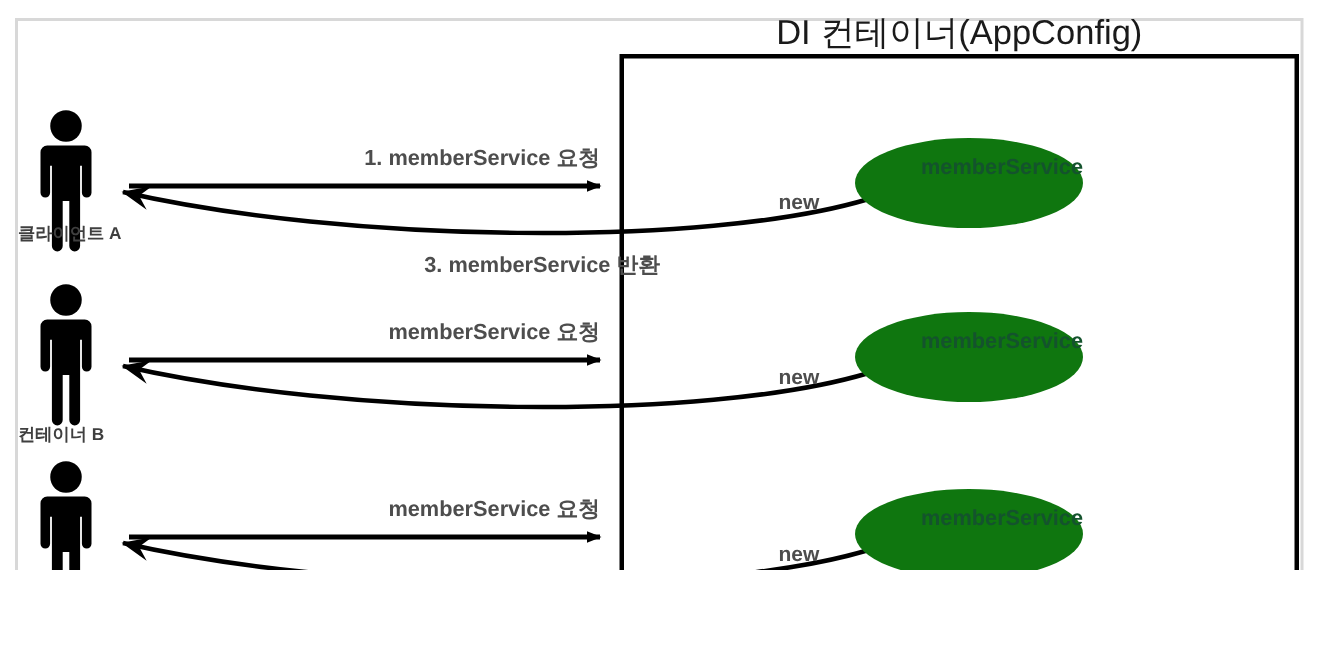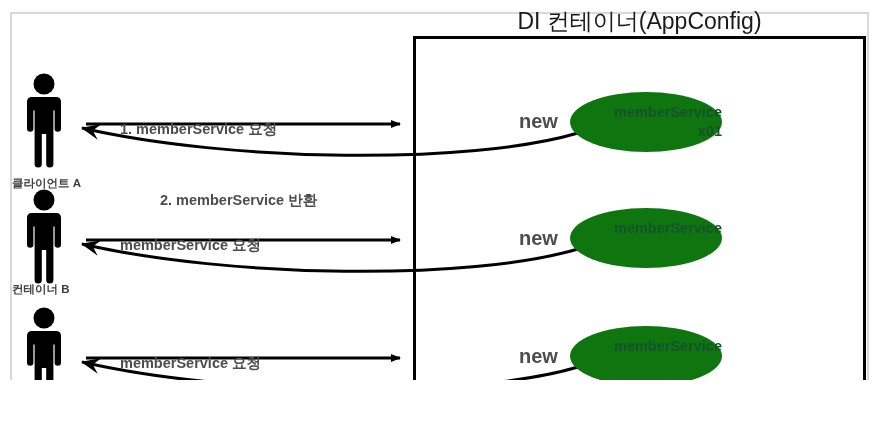--- a/index.html
+++ b/index.html
@@ -63,31 +63,31 @@
     color: #3f3f3f;
     white-space: nowrap;
     font-family: "Liberation Sans", "DejaVu Sans", sans-serif;
   }
   .arrow-label {
     position: absolute;
     font-size: 14.5px;
     font-weight: bold;
     color: #4d4d4d;
     white-space: nowrap;
-    text-align: left;
+    text-align: right;
     font-family: "Liberation Sans", "DejaVu Sans", sans-serif;
-    margin-top: 24px;
   }
   .new-label {
     position: absolute;
-    font-size: 20px;
+    font-size: 14px;
     font-weight: bold;
     color: #4d4d4d;
     white-space: nowrap;
     font-family: "Liberation Sans", "DejaVu Sans", sans-serif;
+    margin-top: 16px;
   }
   .bean-text {
     position: absolute;
     text-align: right;
     color: #14532d;
     font-size: 14.5px;
     font-weight: bold;
     line-height: 19px;
     white-space: nowrap;
     pointer-events: none;
@@ -139,38 +139,37 @@
     </g>
     <line x1="86" y1="358" x2="400" y2="358" stroke="#000000" stroke-width="3.2" marker-end="url(#arrowRight)"></line>
     <path d="M578,367 C470,399 230,396 82,362" fill="none" stroke="#000000" stroke-width="3" marker-end="url(#arrowBackA)"></path>
     <ellipse cx="646" cy="356" rx="76" ry="30" fill="#0f760f"></ellipse>
   </svg>
 
   <div class="di-title">DI 컨테이너(AppConfig)</div>
 
   <div class="container-box"></div>
 
-  <div class="client-label" style="left:12px; top:148px;margin-top:28px;">클라이언트 A</div>
+  <div class="client-label" style="left:12px; top:148px;">클라이언트 A</div>
   <div class="client-label" style="left:12px; top:282px;">컨테이너 B</div>
   <div class="client-label" style="left:12px; top:402px;">클라이언트 C</div>
 
   <div class="arrow-label" style="left:120px; top:96px; width:280px;">1. memberService 요청</div>
-  <div class="arrow-label" style="left:160px; top:167px; width:280px;">2. memberService 반환</div>
+  <div class="arrow-label" style="left:160px; top:167px; width:280px;">3. memberService 반환</div>
 
   <div class="arrow-label" style="left:120px; top:212px; width:280px;">memberService 요청</div>
 
   <div class="arrow-label" style="left:120px; top:330px; width:280px;">memberService 요청</div>
 
   <div class="new-label" style="left:519px; top:110px;">new</div>
   <div class="new-label" style="left:519px; top:227px;">new</div>
   <div class="new-label" style="left:519px; top:345px;">new</div>
 
   <div class="bean-text" style="left:570px; top:103px; width:152px;">
     <div>memberService</div>
-    <div>x01</div>
   </div>
   <div class="bean-text" style="left:570px; top:219px; width:152px;">
     <div>memberService</div>
   </div>
   <div class="bean-text" style="left:570px; top:337px; width:152px;">
     <div>memberService</div>
   </div>
 
 </div>
 

